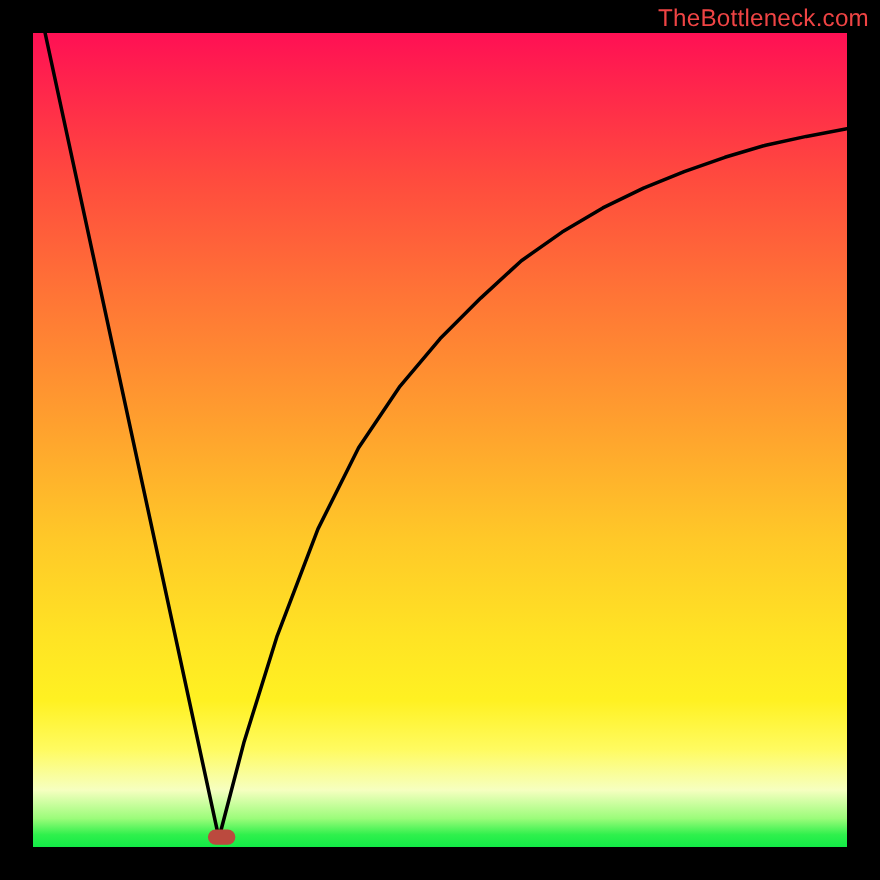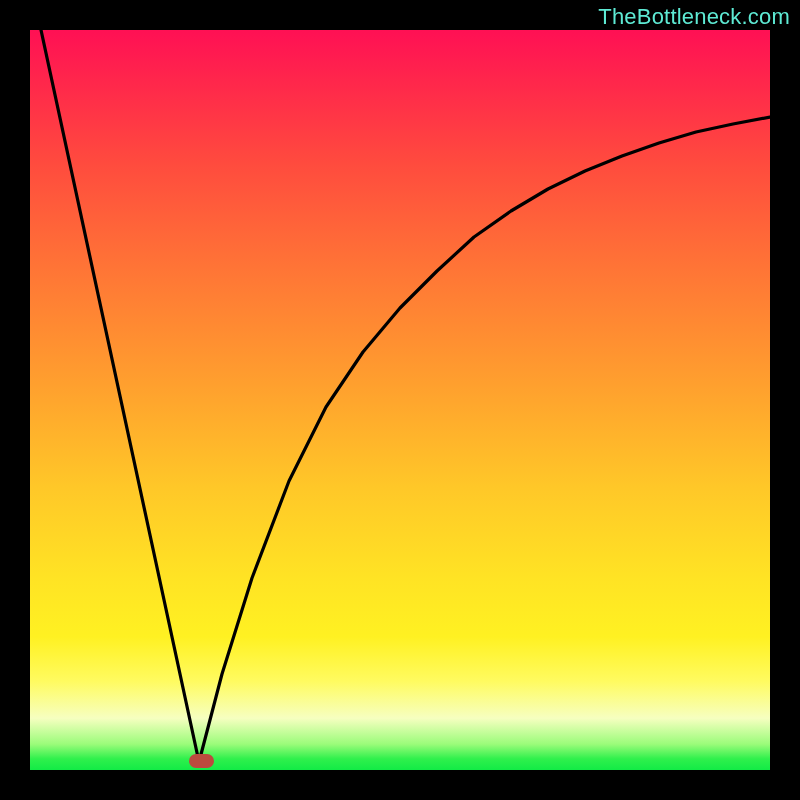--- a/index.html
+++ b/index.html
@@ -48,21 +48,21 @@
   svg.plot-svg {
     position: absolute;
     inset: 0;
     width: 740px;
     height: 740px;
   }
   .watermark {
     position: absolute;
     top: 4px;
     right: 10px;
-    color: #5eead4;
+    color: #ef4444;
     font-size: 22px;
     font-weight: 500;
     letter-spacing: 0.2px;
     user-select: none;
   }
 </style>
 </head>
 <body>
 
 <div class="frame">

